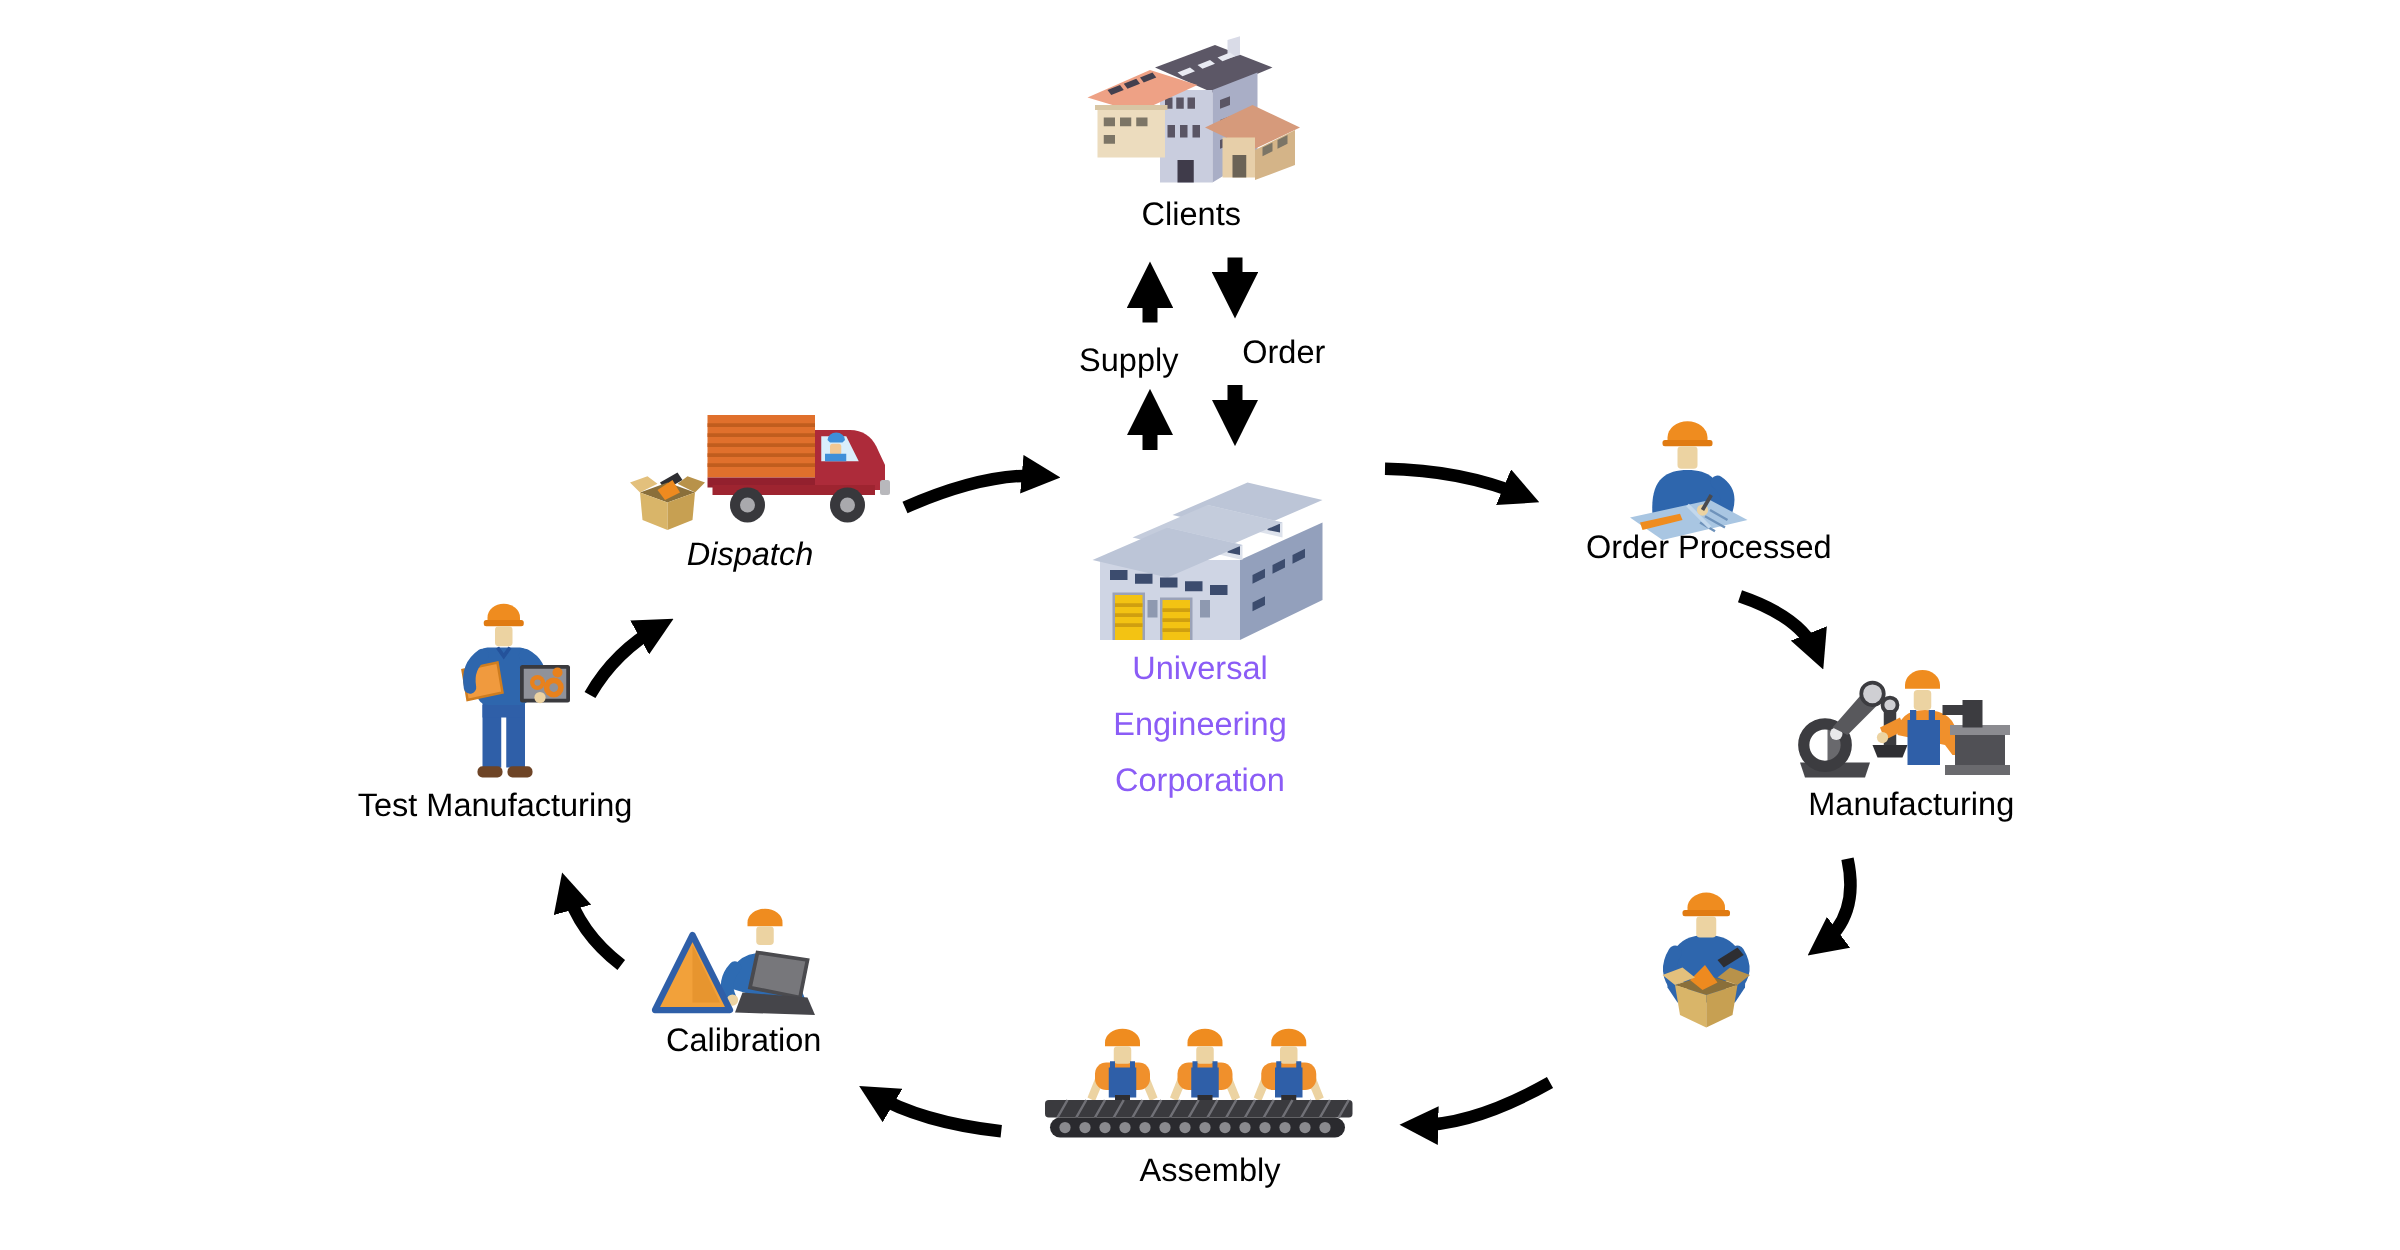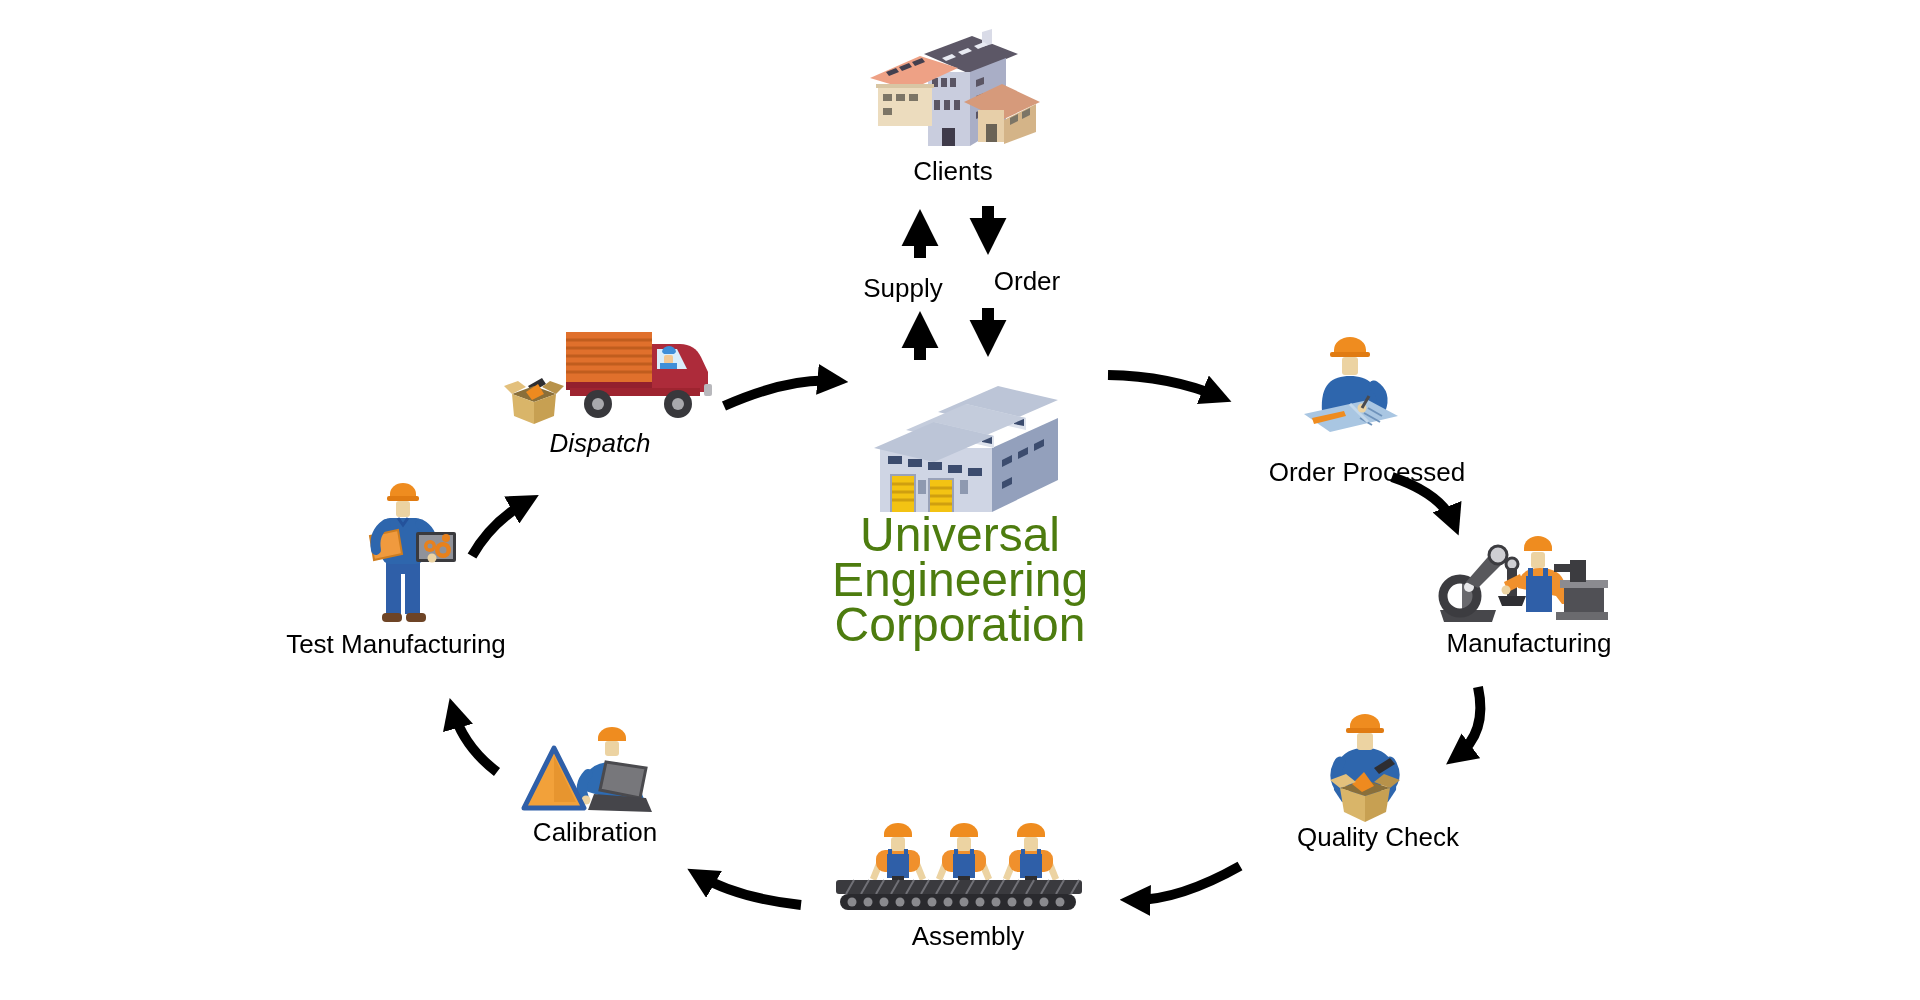--- a/index.html
+++ b/index.html
@@ -6,21 +6,21 @@
   #canvas{
     position:relative;width:1920px;height:1000px;background:#ffffff;overflow:hidden;
     font-family:"Liberation Sans", sans-serif;
   }
   .lbl{
     position:absolute;transform:translateX(-50%);
     font-size:26px;line-height:1.15;color:#000;white-space:nowrap;
   }
   .company{
     position:absolute;transform:translateX(-50%);
-    font-size:48px;line-height:45px;color:#4d7c0f;text-align:center;white-space:nowrap;
+    font-size:26px;line-height:45px;color:#8b5cf6;text-align:center;white-space:nowrap;
   }
   .icon{position:absolute;}
   #arrow-layer{position:absolute;left:0;top:0;width:1920px;height:1000px;}
   .arrow{stroke:#000;fill:none;stroke-width:10;}
   .varrow{stroke:#000;fill:none;stroke-width:12;}
 </style>
 </head>
 <body>
 
 <div id="canvas">
@@ -160,21 +160,21 @@
     <path d="M36 16 a16 13 0 0 1 32 0 v3 h-32 Z" fill="#ef8c1f"></path>
     <rect x="32" y="18" width="40" height="5" rx="2" fill="#e07b12"></rect>
     <rect x="44" y="23" width="16" height="18" rx="3" fill="#ecd3a2"></rect>
     <polygon points="6,80 70,66 100,82 32,98" fill="#a9c6e2"></polygon>
     <path d="M70 74 l14 8 M66 79 l16 9 M62 84 l12 7" stroke="#6f93bb" stroke-width="2" fill="none"></path>
     <path d="M52 70 L70 88" stroke="#c3d8ec" stroke-width="3" fill="none"></path>
     <polygon points="14,84 46,77 48,82 16,90" fill="#ef8c1f"></polygon>
     <circle cx="64" cy="74" r="4.5" fill="#ecd3a2"></circle>
     <path d="M64 74 L71 62" stroke="#4a4a4e" stroke-width="3"></path>
   </svg>
-  <div class="lbl" style="left:1367px;top:458px;">Order Processed</div>
+  <div class="lbl" style="left:1367px;top:423px;">Order Processed</div>
 
   <svg class="icon" style="left:1436px;top:524px;" width="172" height="106" viewBox="0 0 172 106">
     <polygon points="4,86 60,86 56,98 8,98" fill="#47474b"></polygon>
     <rect x="26" y="54" width="12" height="34" fill="#69696d"></rect>
     <circle cx="24" cy="72" r="17" fill="none" stroke="#3c3c40" stroke-width="9"></circle>
     <circle cx="33" cy="63" r="5" fill="#e8e8ea"></circle>
     <polygon points="30,58 58,26 72,34 42,64" fill="#58585c"></polygon>
     <circle cx="62" cy="31" r="9" fill="#cfcfd3" stroke="#3c3c40" stroke-width="3"></circle>
     <circle cx="76" cy="40" r="6" fill="#cfcfd3" stroke="#3c3c40" stroke-width="3"></circle>
     <rect x="71" y="44" width="10" height="28" fill="#3c3c40"></rect>
@@ -205,21 +205,20 @@
     <polygon points="50,58 66,48 71,54 55,64" fill="#2e2e32"></polygon>
     <circle cx="22" cy="80" r="4.5" fill="#ecd3a2"></circle>
     <circle cx="60" cy="78" r="4.5" fill="#ecd3a2"></circle>
     <polygon points="16,78 41,70 66,78 41,86" fill="#8a6f3a"></polygon>
     <polygon points="28,74 40,62 50,76 38,82" fill="#ee8a1f"></polygon>
     <polygon points="16,78 41,86 41,112 20,102" fill="#d9b569"></polygon>
     <polygon points="66,78 41,86 41,112 62,102" fill="#c7a052"></polygon>
     <polygon points="16,78 6,70 22,64 32,72" fill="#e3c07c"></polygon>
     <polygon points="66,78 76,70 60,64 50,72" fill="#b8924a"></polygon>
   </svg>
-  <div class="lbl" style="left:1378px;top:823px;">Quality Check</div>
 
   <svg class="icon" style="left:834px;top:820px;" width="260" height="98" viewBox="0 0 260 98">
 
     <g>
       <polygon points="44,38 36,58 42,61 50,42" fill="#ecd3a2"></polygon>
       <polygon points="84,38 92,58 86,61 78,42" fill="#ecd3a2"></polygon>
       <rect x="42" y="30" width="44" height="22" rx="9" fill="#f0902c"></rect>
       <path d="M50 14 a14 11 0 0 1 28 0 v3 h-28 Z" fill="#ef8c1f"></path>
       <rect x="57" y="17" width="14" height="14" rx="3" fill="#ecd3a2"></rect>
       <rect x="54" y="29" width="4" height="8" fill="#2f5fa8"></rect>

